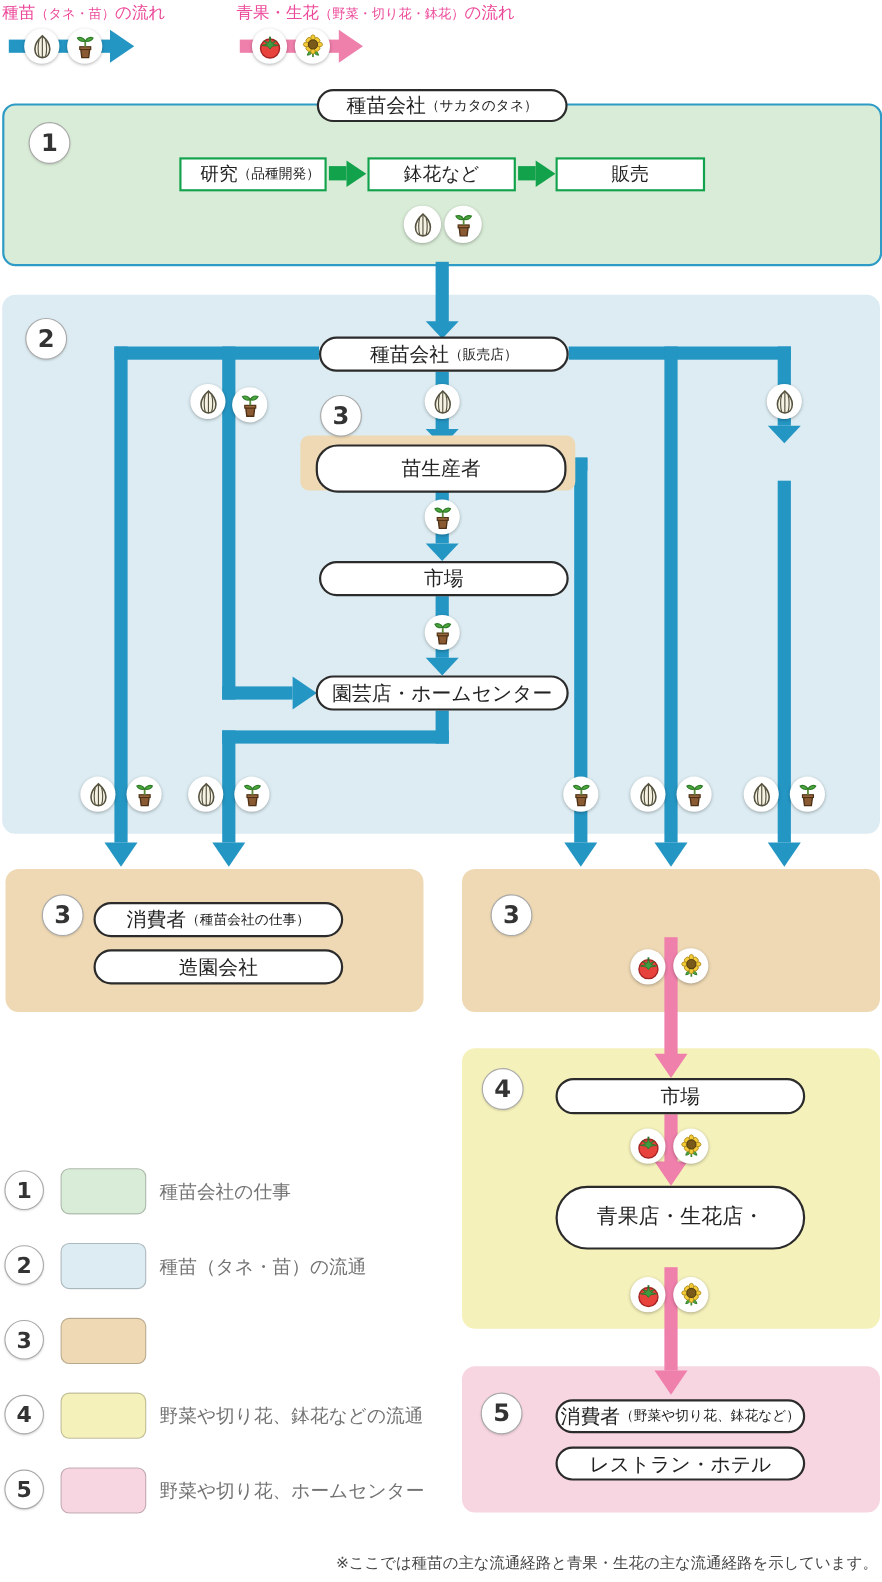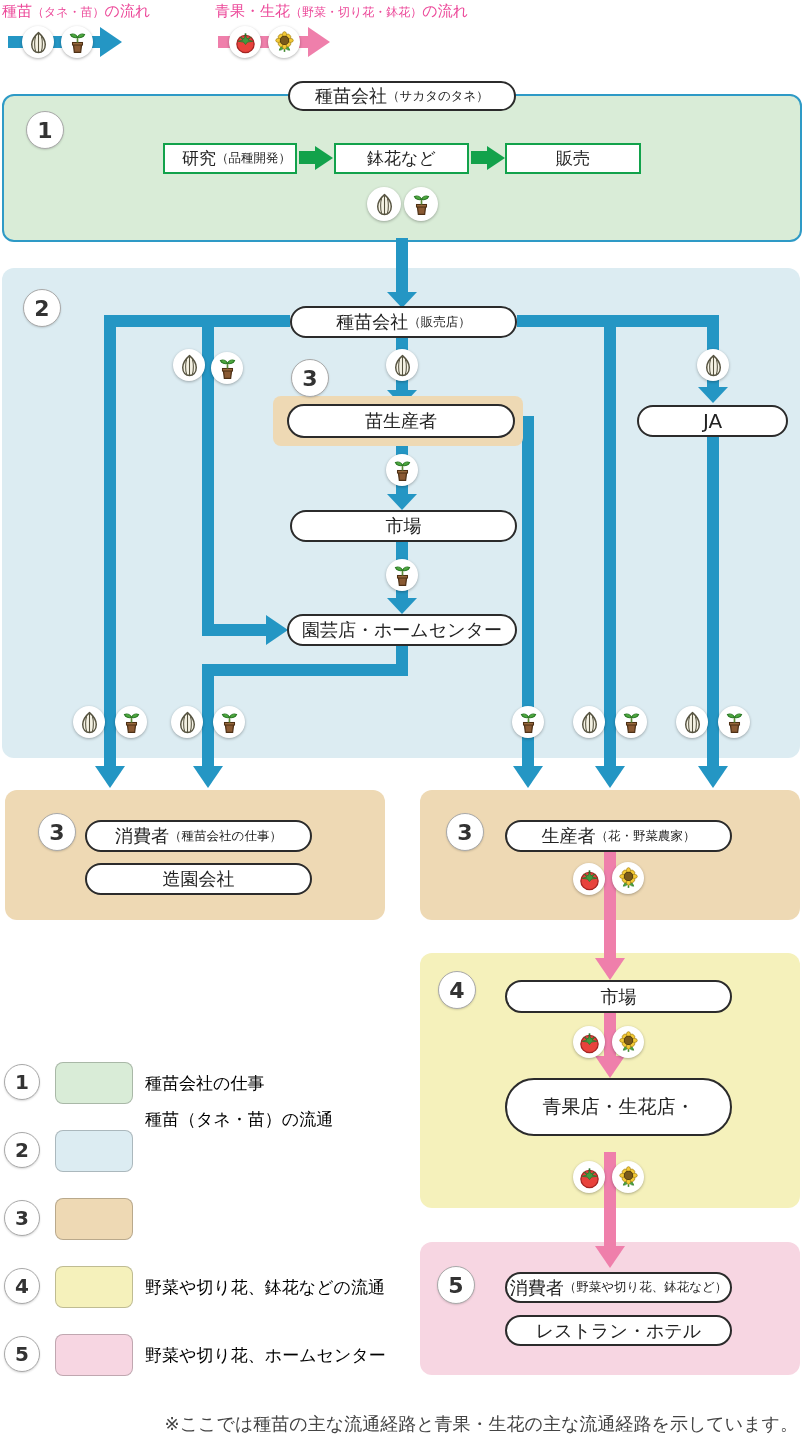--- a/index.html
+++ b/index.html
@@ -37,22 +37,22 @@
   .num{position:absolute;width:38px;height:38px;border-radius:50%;background:#fff;border:1.5px solid #a9a9a9;
        display:flex;align-items:center;justify-content:center;font-size:22px;font-weight:bold;color:#333;
        z-index:5;box-shadow:0 1px 2px rgba(0,0,0,.15);box-sizing:border-box;}
   .ic{position:absolute;width:32px;height:32px;background:#fff;border-radius:50%;
       box-shadow:0 1px 3px rgba(0,0,0,.3);display:flex;align-items:center;justify-content:center;z-index:4;}
   .ic svg{width:25px;height:25px;}
   .toplbl{position:absolute;font-size:15px;color:#ec4899;white-space:nowrap;}
   .toplbl .note{font-size:12px;}
   .leg-num{width:36px;height:36px;font-size:20px;}
   .sw{position:absolute;width:78px;height:42px;border-radius:8px;border:1px solid rgba(0,0,0,.22);box-sizing:border-box;}
-  .leg-lab{position:absolute;left:145px;height:42px;display:flex;align-items:center;font-size:17px;color:#000000;white-space:nowrap;}
-  .footnote{position:absolute;right:4px;top:1412px;font-size:18px;color:#444;white-space:nowrap;text-align:center;}
+  .leg-lab{position:absolute;left:145px;height:42px;display:flex;align-items:center;font-size:17px;color:#737373;white-space:nowrap;}
+  .footnote{position:absolute;right:4px;top:1412px;font-size:14px;color:#444;white-space:nowrap;text-align:center;}
 </style>
 </head>
 <body>
 
 <svg width="0" height="0" style="position:absolute">
   <defs>
     <symbol id="sym-seed" viewBox="0 0 24 24">
       <path d="M12 2.5 C15.5 5.5 18.5 9.5 18.5 14 C18.5 19 15.5 21.5 12 21.5 C8.5 21.5 5.5 19 5.5 14 C5.5 9.5 8.5 5.5 12 2.5 Z" fill="#f5f2e4" stroke="#55523f" stroke-width="1.4"></path>
       <path d="M9.2 6 C8 9.5 8 17 9.2 20.5 M12 3.5 L12 21.5 M14.8 6 C16 9.5 16 17 14.8 20.5" stroke="#55523f" stroke-width="1" fill="none"></path>
     </symbol>
@@ -201,21 +201,21 @@
   <div class="ic" style="left:697px;top:349px;">
       <svg>
         <use href="#sym-seed"></use>
       </svg>
     </div>
 
   <div class="hilite"></div>
   <div class="num" style="left:291px;top:359px;">
       <span>3</span>
     </div>
-  <div class="pill" style="left:287px;top:404px;width:228px;height:34px;">
+  <div class="pill" style="left:287px;top:404px;width:228px;height:44px;">
     <span>苗生産者</span>
   </div>
   <div class="hl" style="left:505px;top:416px;width:29px;"></div>
   <div class="vl" style="left:522px;top:416px;height:350px;"></div>
   <div class="ah-d" style="left:513px;top:766px;"></div>
 
   <div class="vl" style="left:396px;top:438px;height:56px;"></div>
   <div class="ah-d h16" style="left:387px;top:494px;"></div>
   <div class="ic" style="left:386px;top:454px;">
       <svg>
@@ -235,23 +235,20 @@
     </div>
   <div class="pill" style="left:287px;top:614px;width:230px;height:32px;">
     <span>園芸店・ホームセンター</span>
   </div>
 
   <div class="vl" style="left:396px;top:646px;height:30px;"></div>
   <div class="hl" style="left:202px;top:664px;width:206px;"></div>
   <div class="vl" style="left:202px;top:664px;height:102px;"></div>
   <div class="ah-d" style="left:193px;top:766px;"></div>
 
-  <div class="pill" style="left:637px;top:405px;width:151px;height:32px;font-size:20px;">
-    <span>JA</span>
-  </div>
 
   <div class="ic" style="left:73px;top:706px;">
       <svg>
         <use href="#sym-seed"></use>
       </svg>
     </div>
   <div class="ic" style="left:115px;top:706px;">
       <svg>
         <use href="#sym-sprout"></use>
       </svg>
@@ -301,24 +298,20 @@
       <span class="note">（種苗会社の仕事）</span>
   </div>
   <div class="pill" style="left:85px;top:863px;width:227px;height:32px;">
     <span>造園会社</span>
   </div>
 
   <div class="sec tanR"></div>
   <div class="num" style="left:446px;top:813px;">
       <span>3</span>
     </div>
-  <div class="pill" style="left:505px;top:820px;width:227px;height:32px;">
-    <span>生産者</span>
-      <span class="note">（花・野菜農家）</span>
-  </div>
 
   <div class="vl pinkc" style="left:604px;top:852px;height:108px;"></div>
   <div class="ah-d pk" style="left:595px;top:958px;"></div>
   <div class="ic" style="left:573px;top:863px;">
       <svg>
         <use href="#sym-tomato"></use>
       </svg>
     </div>
   <div class="ic" style="left:612px;top:862px;">
       <svg>
@@ -378,21 +371,21 @@
     </div>
   <div class="sw" style="left: 55px; top: 1062px; background-color: rgb(217, 236, 215);"></div>
   <div class="leg-lab" style="top:1062px;">
       <span>種苗会社の仕事</span>
     </div>
 
   <div class="num leg-num" style="left:4px;top:1132px;">
       <span>2</span>
     </div>
   <div class="sw" style="left: 55px; top: 1130px; background-color: rgb(220, 236, 242);"></div>
-  <div class="leg-lab" style="top:1098px;justify-content:center;">
+  <div class="leg-lab" style="top:1130px;justify-content:center;">
       <span>種苗（タネ・苗）の流通</span>
     </div>
 
   <div class="num leg-num" style="left:4px;top:1200px;">
       <span>3</span>
     </div>
   <div class="sw" style="left: 55px; top: 1198px; background-color: rgb(238, 217, 180);"></div>
 
   <div class="num leg-num" style="left:4px;top:1268px;">
       <span>4</span>

